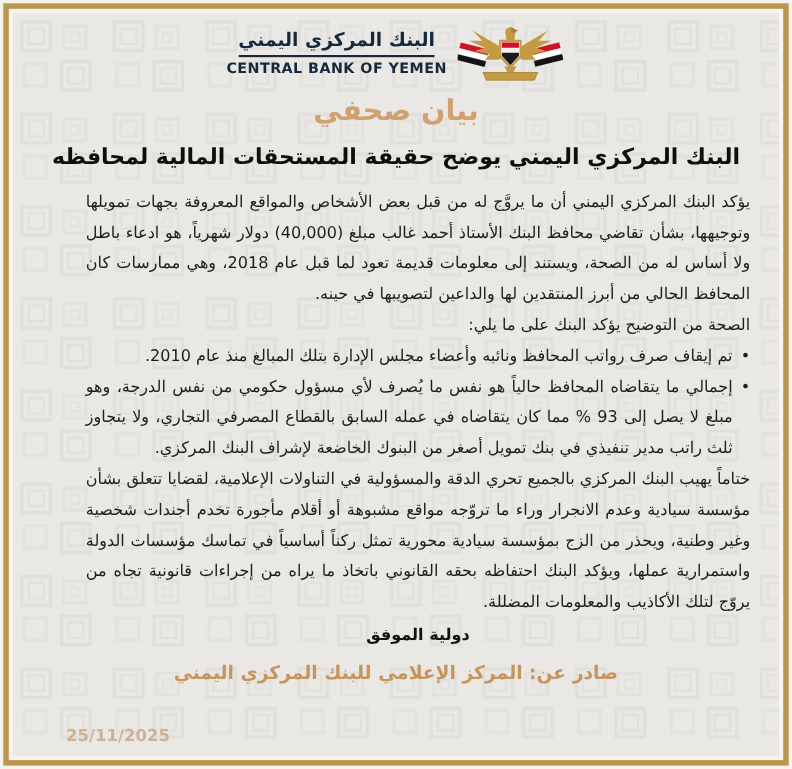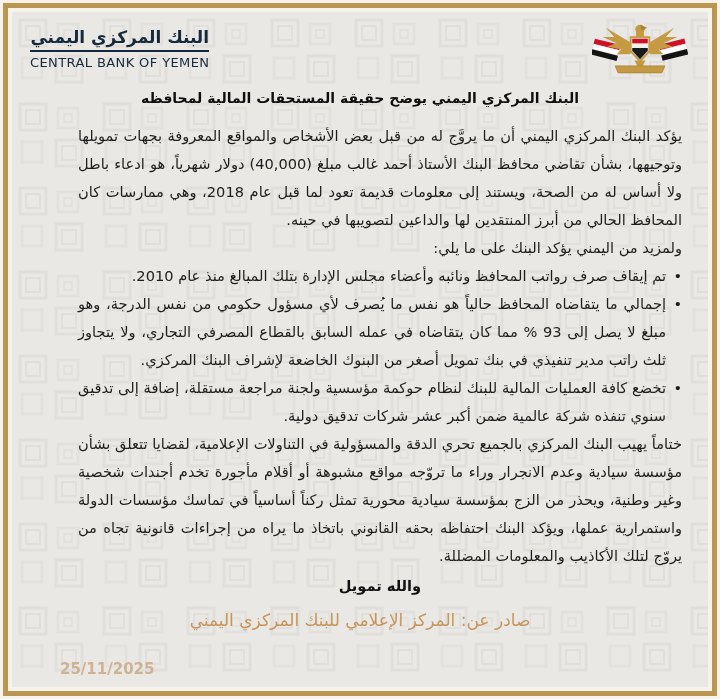--- a/index.html
+++ b/index.html
@@ -31,50 +31,50 @@
     opacity:.75;
   }
   .inner {
     position:relative; z-index:2;
     height:100%;
     padding:6px 18px 0 18px;
     display:flex; flex-direction:column;
   }
   .header {
     display:flex; align-items:center;
-    justify-content:space-between; 
+    justify-content:center; 
     gap:10px;
     padding:2px 2px 0 0;
     min-height:56px;
   }
   .emblem { flex:0 0 auto; }
   .names { text-align:center; }
   .name-ar {
     display:inline-block;
     font-size:17px; font-weight:bold;
     color:#16293c;
     border-bottom:2px solid #16293c;
     padding-bottom:3px;
   }
   .name-en {
-    font-size:13px; font-weight:normal;
+    font-size:13px; font-weight:bold;
     color:#16293c; letter-spacing:.4px;
     margin-top:3px;
     direction:ltr;
   }
   .title {
     text-align:center;
     color:#d0a170;
     font-size:26px; font-weight:bold;
     margin-top:10px;
   }
   .headline {
     text-align:center;
     color:#0e0e0e;
-    font-size:14px; font-weight:bold;
+    font-size:20px; font-weight:bold;
     margin-top:14px;
   }
   .bodytext {
     margin-top:16px;
     padding:0 8px;
     font-size:14.6px;
     line-height:28px;
     color:#1d1d1d;
     margin-left:40px;
   }
@@ -93,21 +93,21 @@
   }
   .blessing {
     text-align:center;
     font-weight:bold;
     color:#111;
     margin-top:2px;
   }
   .issued {
     text-align:center;
     color:#c7955c;
-    font-size:17px; font-weight:normal;
+    font-size:17px; font-weight:bold;
     margin-top:10px;
   }
   .date {
     position:absolute;
     left:48px; bottom:9px;
     z-index:3;
     color:#cfb293;
     font-size:15px; font-weight:bold;
     direction:ltr;
   }
@@ -165,33 +165,33 @@
           <path d="M53 52 L60 66 L67 52 Z" fill="#c49a43"></path>
 
           <path d="M28 59 H92 L88 68 H32 Z" fill="#c49a43" stroke="#a8823a" stroke-width="1"></path>
         </svg>
         <div class="names">
           <div class="name-ar">البنك المركزي اليمني</div>
           <div class="name-en">CENTRAL BANK OF YEMEN</div>
         </div>
       </div>
 
+      <div class="title">بيان صحفي</div>
 
       <div class="headline">البنك المركزي اليمني يوضح حقيقة المستحقات المالية لمحافظه</div>
 
       <div class="bodytext">
         <p class="para">يؤكد البنك المركزي اليمني أن ما يروَّج له من قبل بعض الأشخاص والمواقع المعروفة بجهات تمويلها وتوجيهها، بشأن تقاضي محافظ البنك الأستاذ أحمد غالب مبلغ (40,000) دولار شهرياً، هو ادعاء باطل ولا أساس له من الصحة، ويستند إلى معلومات قديمة تعود لما قبل عام 2018، وهي ممارسات كان المحافظ الحالي من أبرز المنتقدين لها والداعين لتصويبها في حينه.</p>
-        <p class="list-intro">ولمزيد من اليمني يؤكد البنك على ما يلي:</p>
+        <p class="list-intro">الصحة من التوضيح يؤكد البنك على ما يلي:</p>
         <ul class="points">
           <li>تم إيقاف صرف رواتب المحافظ ونائبه وأعضاء مجلس الإدارة بتلك المبالغ منذ عام 2010.</li>
           <li>إجمالي ما يتقاضاه المحافظ حالياً هو نفس ما يُصرف لأي مسؤول حكومي من نفس الدرجة، وهو مبلغ لا يصل إلى 93 % مما كان يتقاضاه في عمله السابق بالقطاع المصرفي التجاري، ولا يتجاوز ثلث راتب مدير تنفيذي في بنك تمويل أصغر من البنوك الخاضعة لإشراف البنك المركزي.</li>
-          <li>تخضع كافة العمليات المالية للبنك لنظام حوكمة مؤسسية ولجنة مراجعة مستقلة، إضافة إلى تدقيق سنوي تنفذه شركة عالمية ضمن أكبر عشر شركات تدقيق دولية.</li>
         </ul>
         <p class="para">ختاماً يهيب البنك المركزي بالجميع تحري الدقة والمسؤولية في التناولات الإعلامية، لقضايا تتعلق بشأن مؤسسة سيادية وعدم الانجرار وراء ما تروّجه مواقع مشبوهة أو أقلام مأجورة تخدم أجندات شخصية وغير وطنية، ويحذر من الزج بمؤسسة سيادية محورية تمثل ركناً أساسياً في تماسك مؤسسات الدولة واستمرارية عملها، ويؤكد البنك احتفاظه بحقه القانوني باتخاذ ما يراه من إجراءات قانونية تجاه من يروّج لتلك الأكاذيب والمعلومات المضللة.</p>
-        <p class="blessing">والله تمويل</p>
+        <p class="blessing">دولية الموفق</p>
       </div>
 
       <div class="issued">صادر عن: المركز الإعلامي للبنك المركزي اليمني</div>
 
     </div>
 
     <div class="date">25/11/2025</div>
 
   </div>
 

